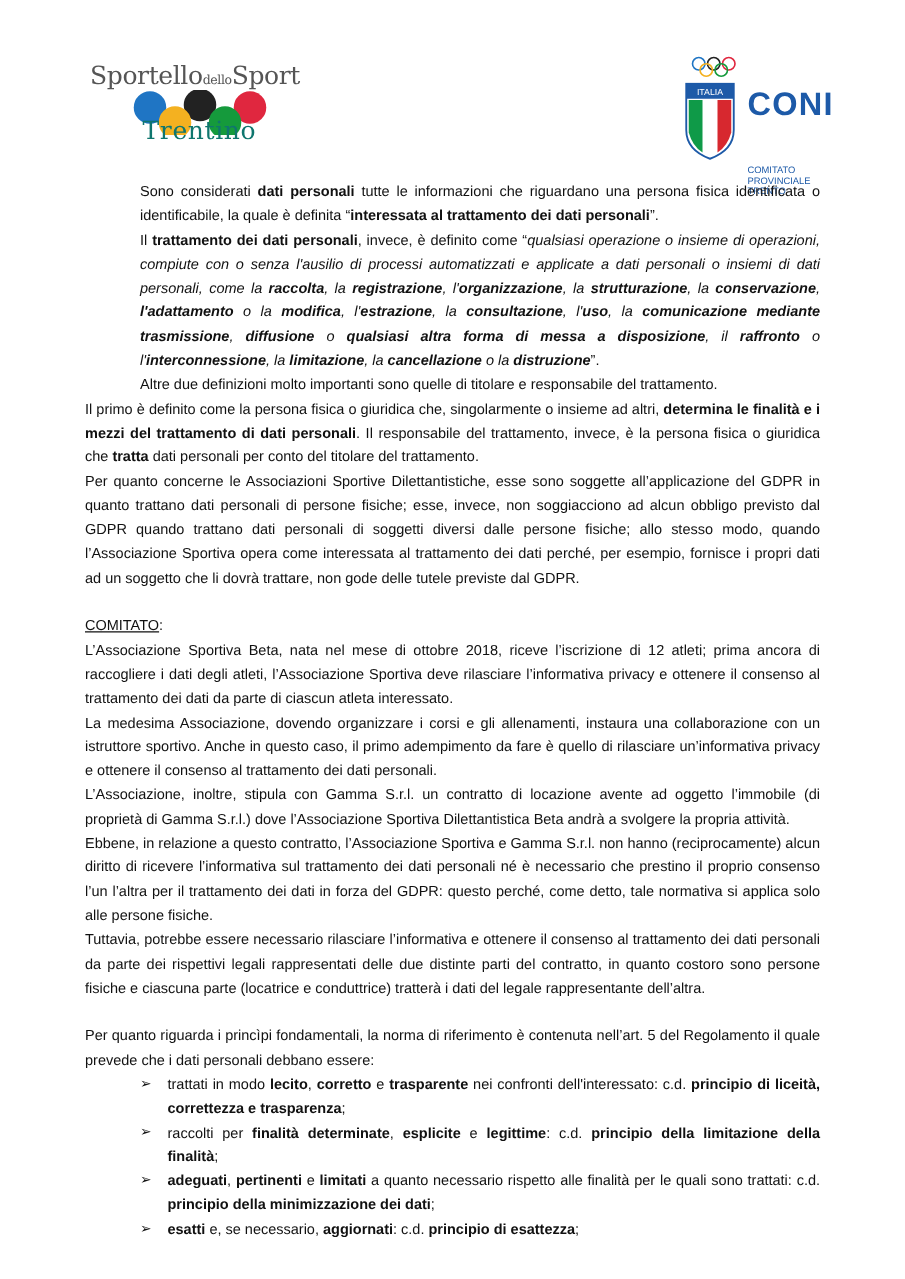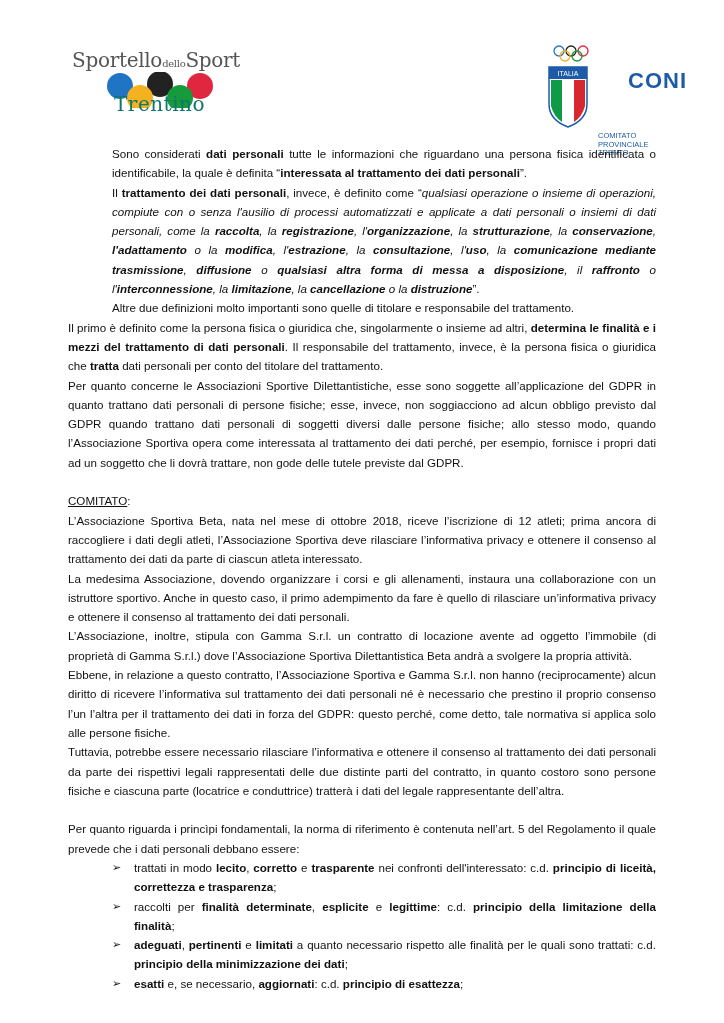--- a/index.html
+++ b/index.html
@@ -8,22 +8,22 @@
     .header { position: absolute; left: 0; top: 0; width: 724px; height: 130px; }
     .logo-left { position: absolute; left: 72px; top: 48px; width: 165px; height: 72px; }
     .logo-left .title1 { position: absolute; left: 0; top: 0; font-family: "DejaVu Serif", serif;
       font-size: 20px; color: #555; white-space: nowrap; letter-spacing: -0.3px; }
     .logo-left .title1 .small { font-size: 10px; }
     .logo-left .rings { position: absolute; left: 28px; top: 24px; width: 120px; height: 36px; }
     .logo-left .title2 { position: absolute; left: 42px; top: 44px; font-family: "DejaVu Serif", serif;
       font-size: 20px; color: #0f766e; letter-spacing: 0.5px; }
     .logo-right { position: absolute; left: 548px; top: 44px; width: 120px; height: 100px; }
     .logo-right .shield { position: absolute; left: 0; top: 22px; width: 40px; height: 62px; }
-    .logo-right .coni { position: absolute; left: 50px; top: 24px; font-size: 22px; font-weight: bold;
-      color: #1d5aa8; letter-spacing: 1px; margin-left: 30px; }
+    .logo-right .coni { position: absolute; left: 50px; top: 24px; font-size: 26px; font-weight: bold;
+      color: #1d5aa8; letter-spacing: 1px; }
     .logo-right .sub { position: absolute; left: 50px; top: 50px; font-size: 7.5px; color: #1d5aa8;
       line-height: 8.5px; margin-top: 38px; }
     .page { position: absolute; left: 68px; top: 144px; width: 588px; font-size: 11.6px; line-height: 19.3px; }
     .p { margin: 0; text-align: justify; text-align-last: left; }
     .indent { padding-left: 44px; }
     .sp { height: 19.3px; }
     .u { text-decoration: underline; }
     ul.bullets { list-style: none; margin: 0; padding: 0 0 0 44px; }
     ul.bullets li { position: relative; padding-left: 22px; text-align: justify; text-align-last: left; }
     ul.bullets li .arrow { position: absolute; left: 0; top: 0; font-size: 11px; }

